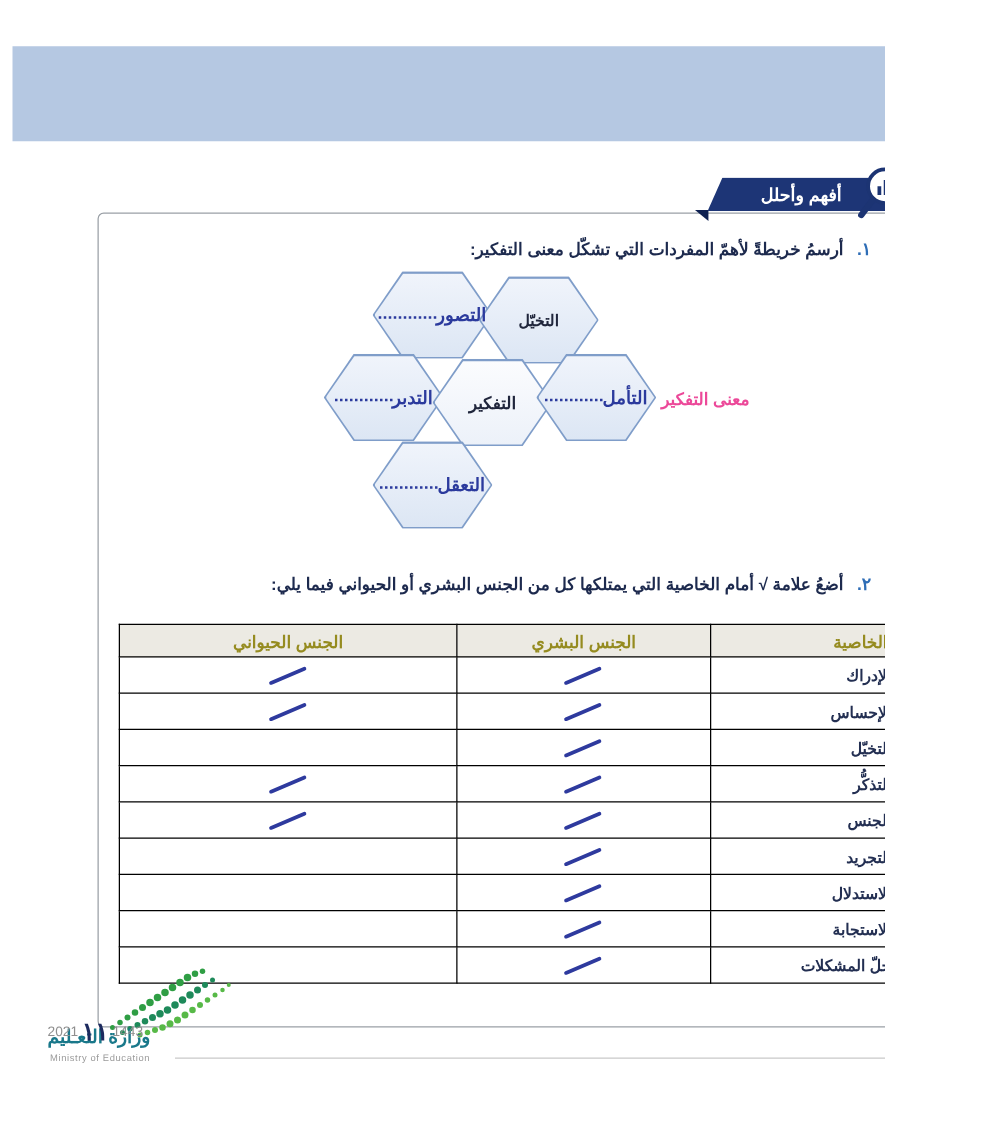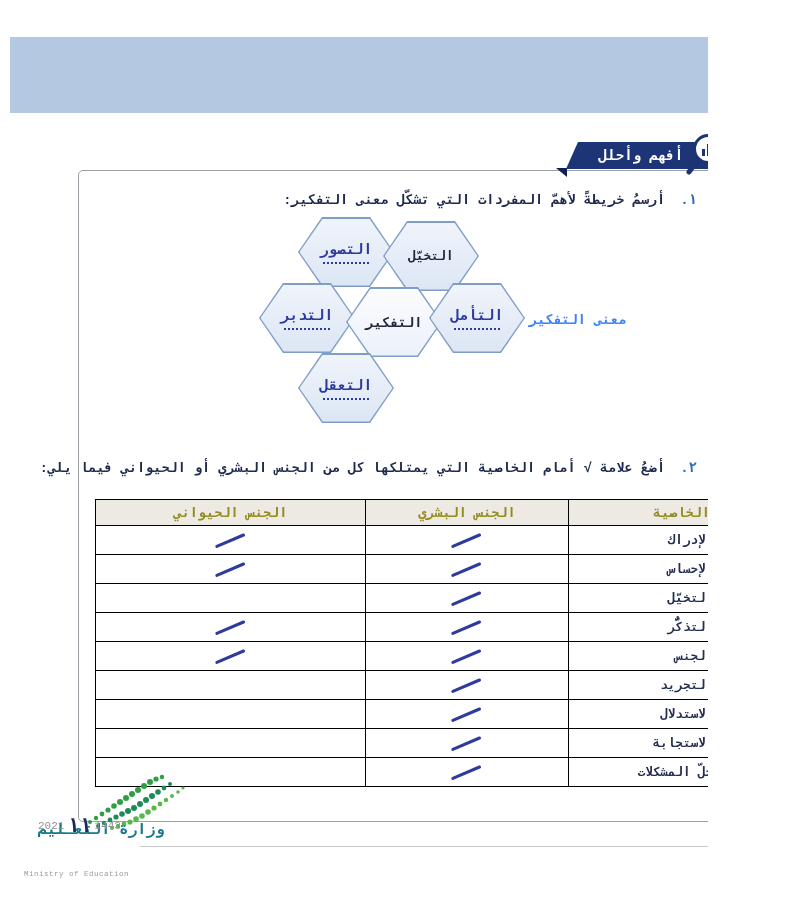--- a/index.html
+++ b/index.html
@@ -1,19 +1,19 @@
 <!DOCTYPE html>
 <html lang="ar"><head>
 <meta charset="utf-8">
 <style>
   * { box-sizing: border-box; }
   body { margin:0; background:#ffffff; }
   .page {
     position:relative; width:708px; height:903px; background:#fff;
-    font-family:Liberation Mono, monospace; overflow:hidden;
+    font-family:Liberation Sans, sans-serif; overflow:hidden;
   }
 
   
   .top-band { position:absolute; left:10px; top:37px; width:779px; height:76px; background:#b5c8e2; }
 
   
   .ribbon {
     position:absolute; left:566px; top:142px; width:150px; height:27px;
     background:#1d3576; clip-path:polygon(12px 0,100% 0,100% 100%,0 100%);
     display:flex; align-items:center; justify-content:center; z-index:2;
@@ -37,26 +37,26 @@
   .hex-diagram { position:absolute; inset:0; }
   .hex { position:absolute; width:96px; height:70px; }
   .hex-shape { position:absolute; inset:0;
     clip-path:polygon(25% 0%,75% 0%,100% 50%,75% 100%,25% 100%,0% 50%);
     background:#7f9dc9; }
   .hex-fill { position:absolute; inset:1.5px;
     clip-path:polygon(25% 0%,75% 0%,100% 50%,75% 100%,25% 100%,0% 50%);
     background:linear-gradient(180deg,#f0f4fb 0%,#dce6f4 100%); }
   .hex-center .hex-fill { background:linear-gradient(180deg,#fbfcfe 0%,#ecf1f9 100%); }
   .hex-content { position:absolute; inset:0; z-index:2; display:flex;
-    flex-direction:column; align-items:center; justify-content:center; direction:rtl; }
+    flex-direction:row; align-items:center; justify-content:center; direction:rtl; }
   .hex-label-answer { color:#2b3a9d; font-weight:bold; font-size:14.5px; }
   .hex-label-given  { color:#20263c; font-weight:bold; font-size:12.5px; }
   .hex-label-center { color:#20263c; font-weight:bold; font-size:13.5px; }
   .hex-dots { width:46px; height:0; border-bottom:2.2px dotted #2b3a9d; margin-top:4px; }
-  .diagram-side-label { position:absolute; left:450px; top:140px; color:#3b82f6;
+  .diagram-side-label { position:absolute; left:450px; top:140px; color:#ec4899;
     font-weight:bold; font-size:13.5px; direction:rtl; }
 
   
   .char-table { position:absolute; left:16px; top:328px; width:618px;
     border-collapse:collapse; direction:rtl; table-layout:fixed; background:#fff; }
   .char-table th, .char-table td { border:1px solid #000000; }
   .char-table thead th { background:#eceae3; color:#958b1f; font-weight:bold;
     font-size:13.5px; height:26px; }
   th.col-char, td.cell-label { text-align:right; padding-right:3px; }
   th.col-human, th.col-animal { text-align:center; }
@@ -64,21 +64,21 @@
   td.cell-label { color:#232f52; font-weight:bold; font-size:12.5px; }
   td.cell-mark { text-align:center; }
   .check { display:inline-block; width:32px; height:3.2px; background:#2e3a9e;
     border-radius:3px; transform:rotate(-23deg) translateY(-2px); }
 
   
   .footer-line { position:absolute; left:140px; top:846px; width:628px; height:1px; background:#c9c9c9; }
   .moe-logo { position:absolute; left:82px; top:770px; }
   .moe-wordmark { position:absolute; left:38px; top:820px; color:#19788a;
     font-weight:bold; font-size:15px; direction:rtl; }
-  .moe-en { position:absolute; left:24px; top:842px; color:#9a9a9a; font-size:7.5px; letter-spacing:.5px;margin-top:28px; }
+  .moe-en { position:absolute; left:40px; top:842px; color:#9a9a9a; font-size:7.5px; letter-spacing:.5px; }
   .footer-year { position:absolute; left:38px; top:813px; color:#8f8f8f; font-size:11px;
     display:flex; align-items:center; gap:2px;justify-content:center; }
   .page-number { color:#1d2a5e; font-weight:bold; font-size:20px; margin:0 1px; }
 </style>
 </head>
 <body>
 
 <div class="page">
 
   <div class="top-band"></div>

